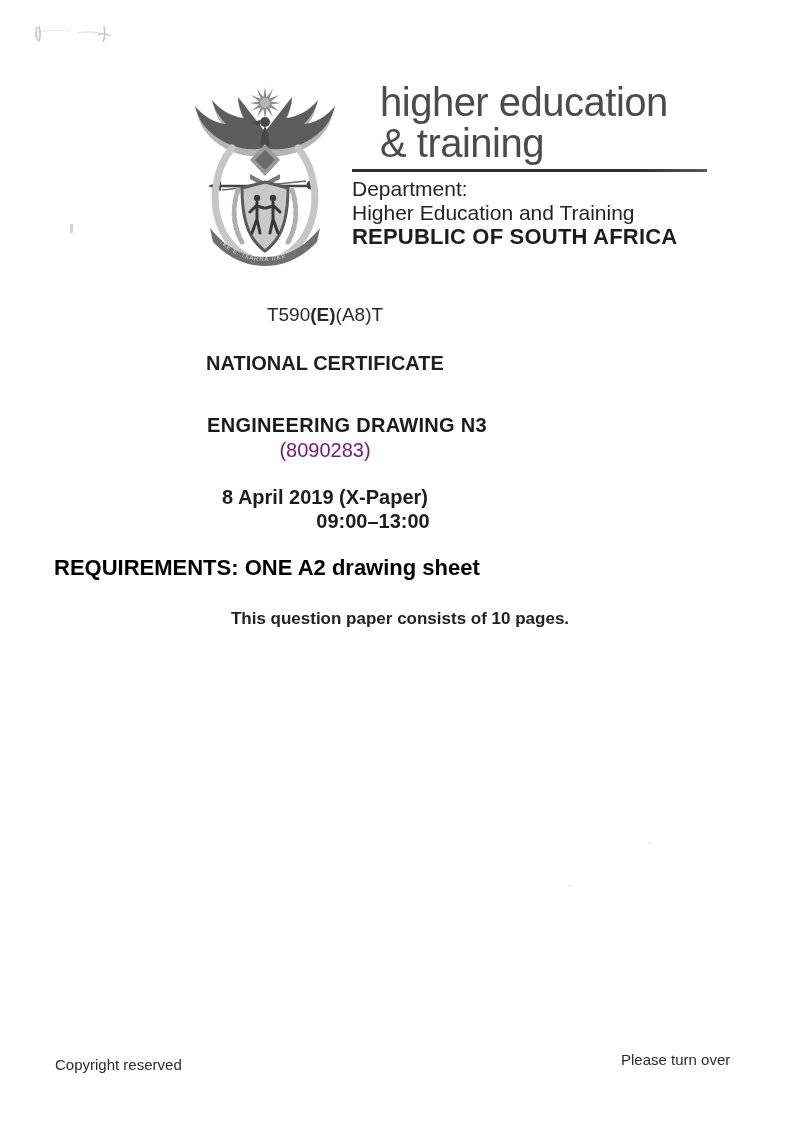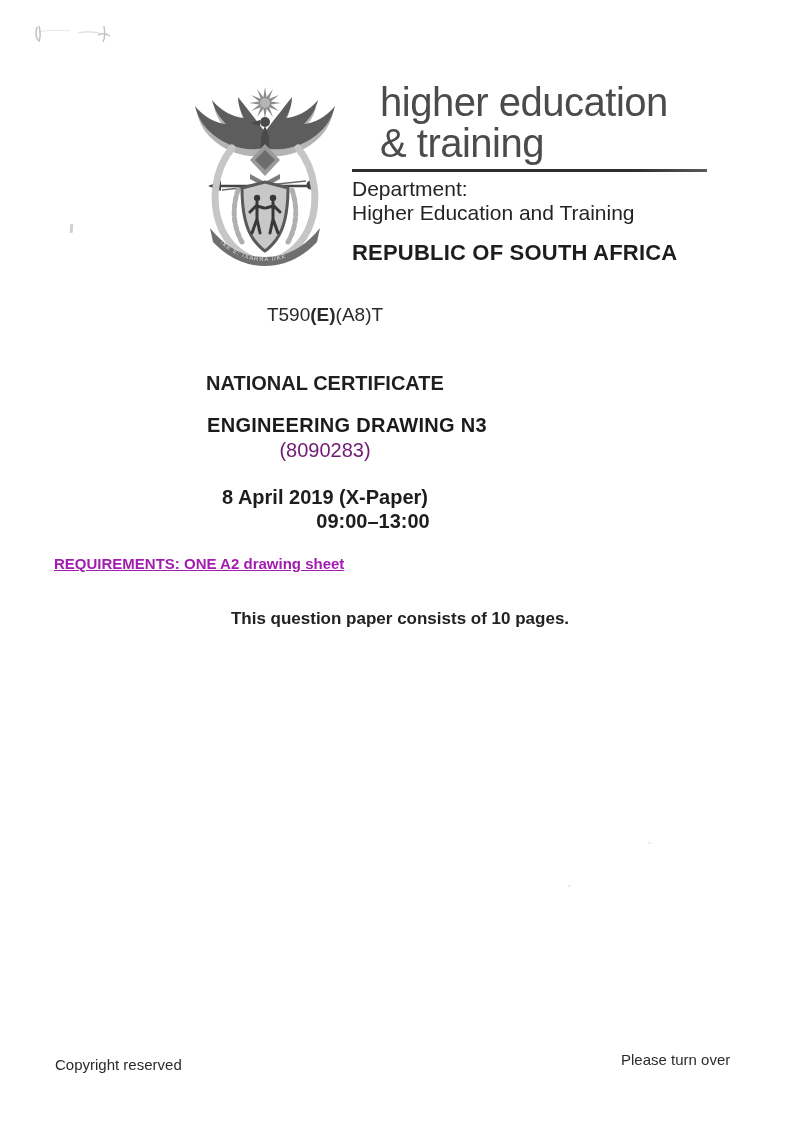--- a/index.html
+++ b/index.html
@@ -78,49 +78,48 @@
     top: 177px;
     font-size: 21px;
     line-height: 23.5px;
     color: #242424;
     white-space: nowrap;
   }
   .dept .country {
     font-weight: bold;
     font-size: 22px;
     letter-spacing: 0.2px;
-    margin-top: 17px;
+    margin-top: 1px;
     color: #1d1d1d;
   }
 
   
   .cline {
     position: absolute;
     left: 0;
     width: 650px;
     text-align: center;
     white-space: nowrap;
   }
   .paper-code   { top: 304px; font-size: 19px; color: #2a2a2a; }
   .paper-code .b { font-weight: bold; }
-  .certificate  { top: 372px; font-size: 20px; font-weight: bold; color: #1f1f1f; }
+  .certificate  { top: 352px; font-size: 20px; font-weight: bold; color: #1f1f1f; }
   .subject      { top: 414px; font-size: 20px; font-weight: bold; letter-spacing: 0.3px; color: #1b1b1b; margin-left: 22px; }
   .subject-code { top: 439px; font-size: 20px; color: #701a75; }
   .date-line    { top: 486px; font-size: 20px; font-weight: bold; color: #1d1d1d; }
   .time-line    { top: 510px; font-size: 20px; font-weight: bold; color: #1d1d1d; padding-left: 48px; }
 
   .requirements {
     position: absolute;
     left: 54px;
     top: 555px;
-    font-size: 15px;
+    font-size: 22px;
     font-weight: bold;
-    color: #a21caf;
-    white-space: nowrap;
-    text-decoration: underline;
+    color: #000000;
+    white-space: nowrap;
   }
   .pages-note {
     position: absolute;
     left: 0;
     top: 609px;
     width: 800px;
     text-align: center;
     font-size: 17px;
     font-weight: bold;
     color: #222222;

